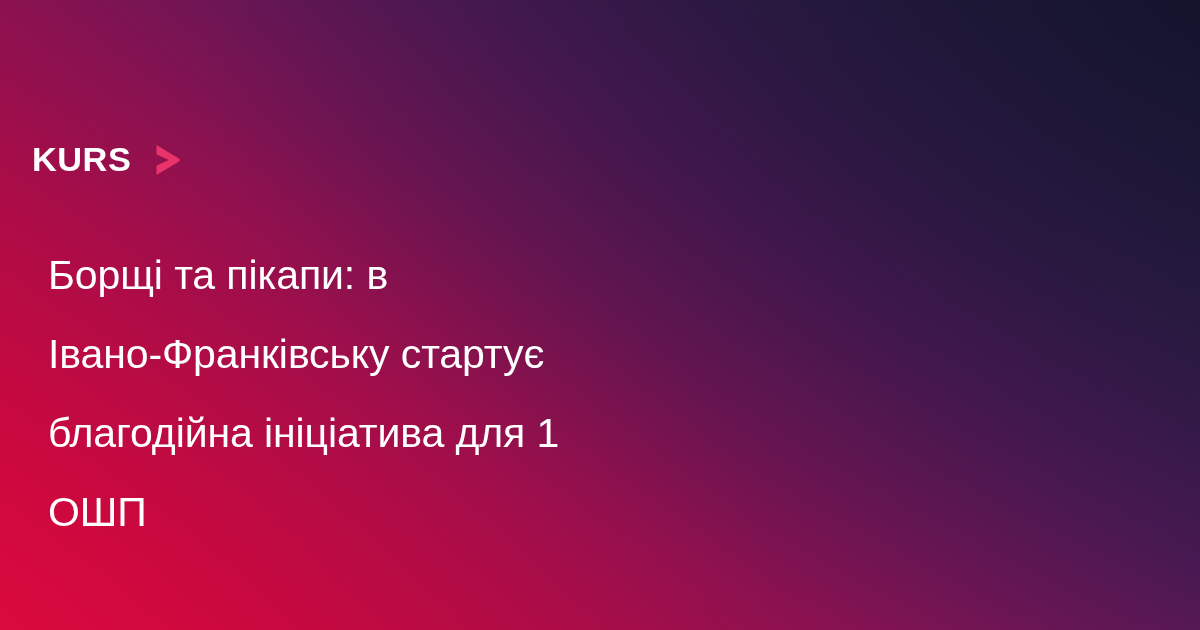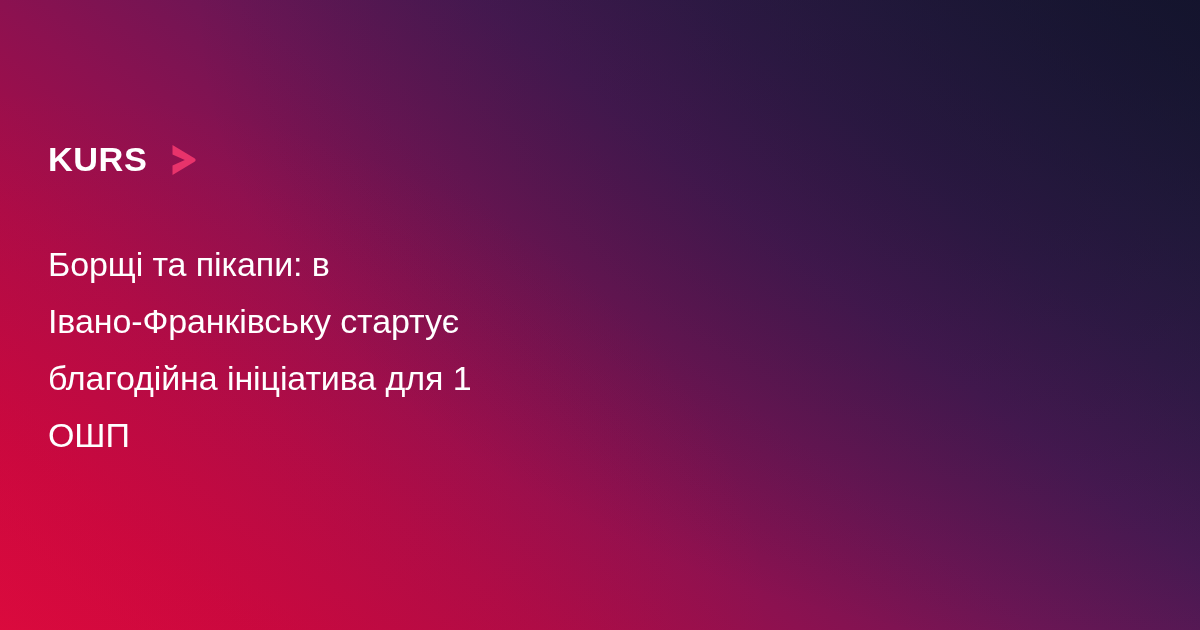--- a/index.html
+++ b/index.html
@@ -51,21 +51,21 @@
 
   .content {
     position: relative;
     z-index: 2;
     padding: 0;
   }
 
   
   .logo {
     position: absolute;
-    left: 48px;
+    left: 32px;
     top: 143px;
     display: flex;
     align-items: center;
     gap: 27px;
     line-height: 1;
   }
 
   .logo-wordmark {
     color: #ffffff;
     font-family: "Liberation Sans", "DejaVu Sans", sans-serif;
@@ -87,22 +87,22 @@
   
   .headline {
     position: absolute;
     left: 48px;
     top: 236px;
     width: 700px;
     margin: 0;
     color: #ffffff;
     font-family: "Liberation Sans", "DejaVu Sans", sans-serif;
     font-weight: 400;
-    font-size: 34px;
-    line-height: 57px;
+    font-size: 41px;
+    line-height: 79px;
     letter-spacing: -0.1px;
     white-space: pre-line;
   }
 </style>
 </head>
 <body>
 
 <div class="card">
   <div class="content">
 

